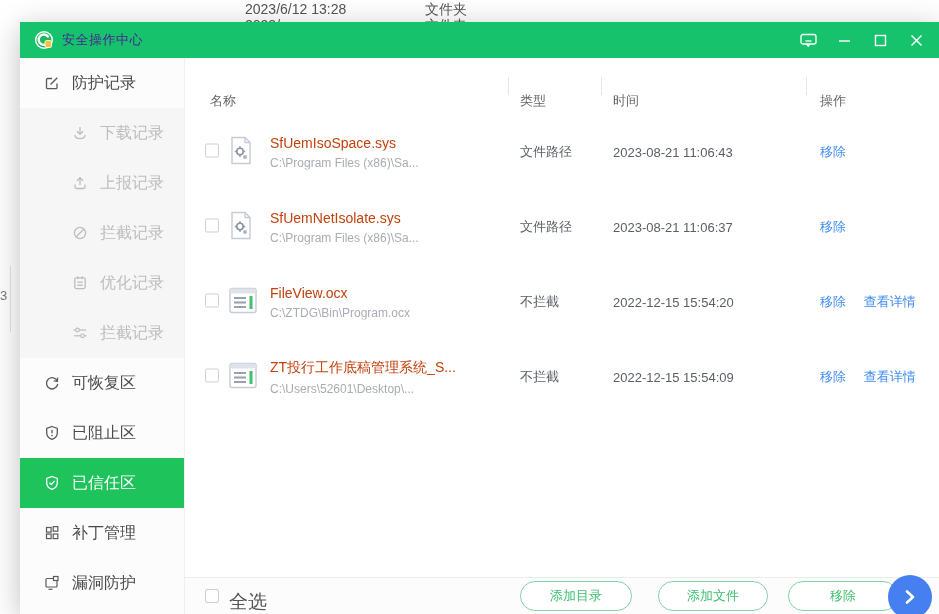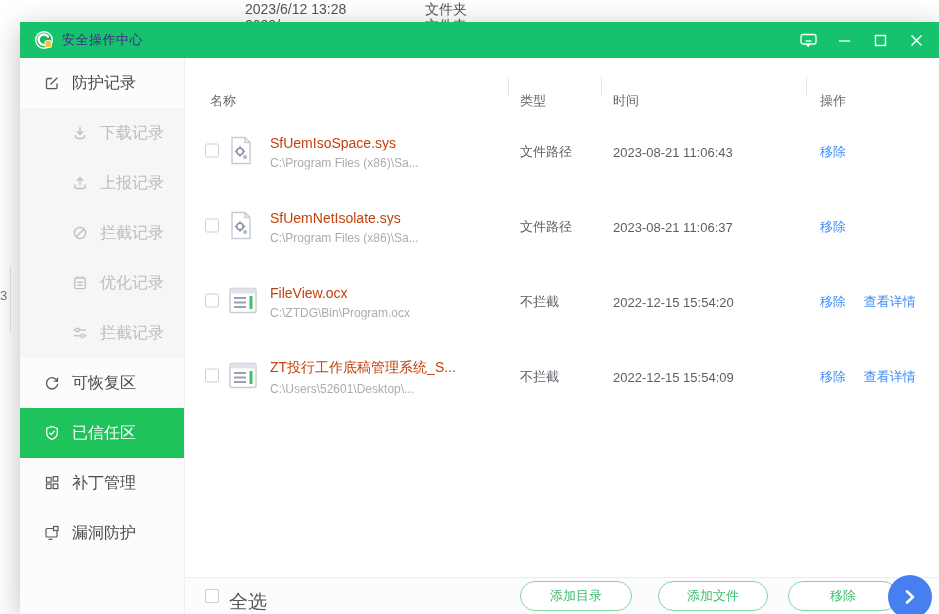--- a/index.html
+++ b/index.html
@@ -186,20 +186,30 @@
     <div class="side-item">
       <span class="ico">
         <svg width="16" height="16" viewBox="0 0 16 16">
             <path d="M13.3 6.2 A5.6 5.6 0 1 0 13.6 9.5" fill="none" stroke="#5a5a5a" stroke-width="1.3" stroke-linecap="round"></path>
             <path d="M13.6 2.6 L13.4 6.3 L9.8 5.9" fill="none" stroke="#5a5a5a" stroke-width="1.3"></path>
           </svg>
       </span>
       <span>可恢复区</span>
     </div>
 
+    <div class="side-item">
+      <span class="ico">
+        <svg width="16" height="16" viewBox="0 0 16 16">
+            <path d="M8 1.5 L13.3 3.4 V8 c0 3.4 -2.4 5.3 -5.3 6.4 C5.1 13.3 2.7 11.4 2.7 8 V3.4 Z" fill="none" stroke="#5a5a5a" stroke-width="1.3"></path>
+            <line x1="8" y1="4.8" x2="8" y2="8.3" stroke="#5a5a5a" stroke-width="1.3"></line>
+            <circle cx="8" cy="10.6" r="0.8" fill="#5a5a5a"></circle>
+          </svg>
+      </span>
+      <span>已阻止区</span>
+    </div>
 
     <div class="side-item selected">
       <span class="ico">
         <svg width="16" height="16" viewBox="0 0 16 16">
             <path d="M8 1.5 L13.3 3.4 V8 c0 3.4 -2.4 5.3 -5.3 6.4 C5.1 13.3 2.7 11.4 2.7 8 V3.4 Z" fill="none" stroke="#ffffff" stroke-width="1.3"></path>
             <path d="M5.4 7.6 L7.3 9.5 L10.7 5.9" fill="none" stroke="#ffffff" stroke-width="1.3"></path>
           </svg>
       </span>
       <span>已信任区</span>
     </div>

